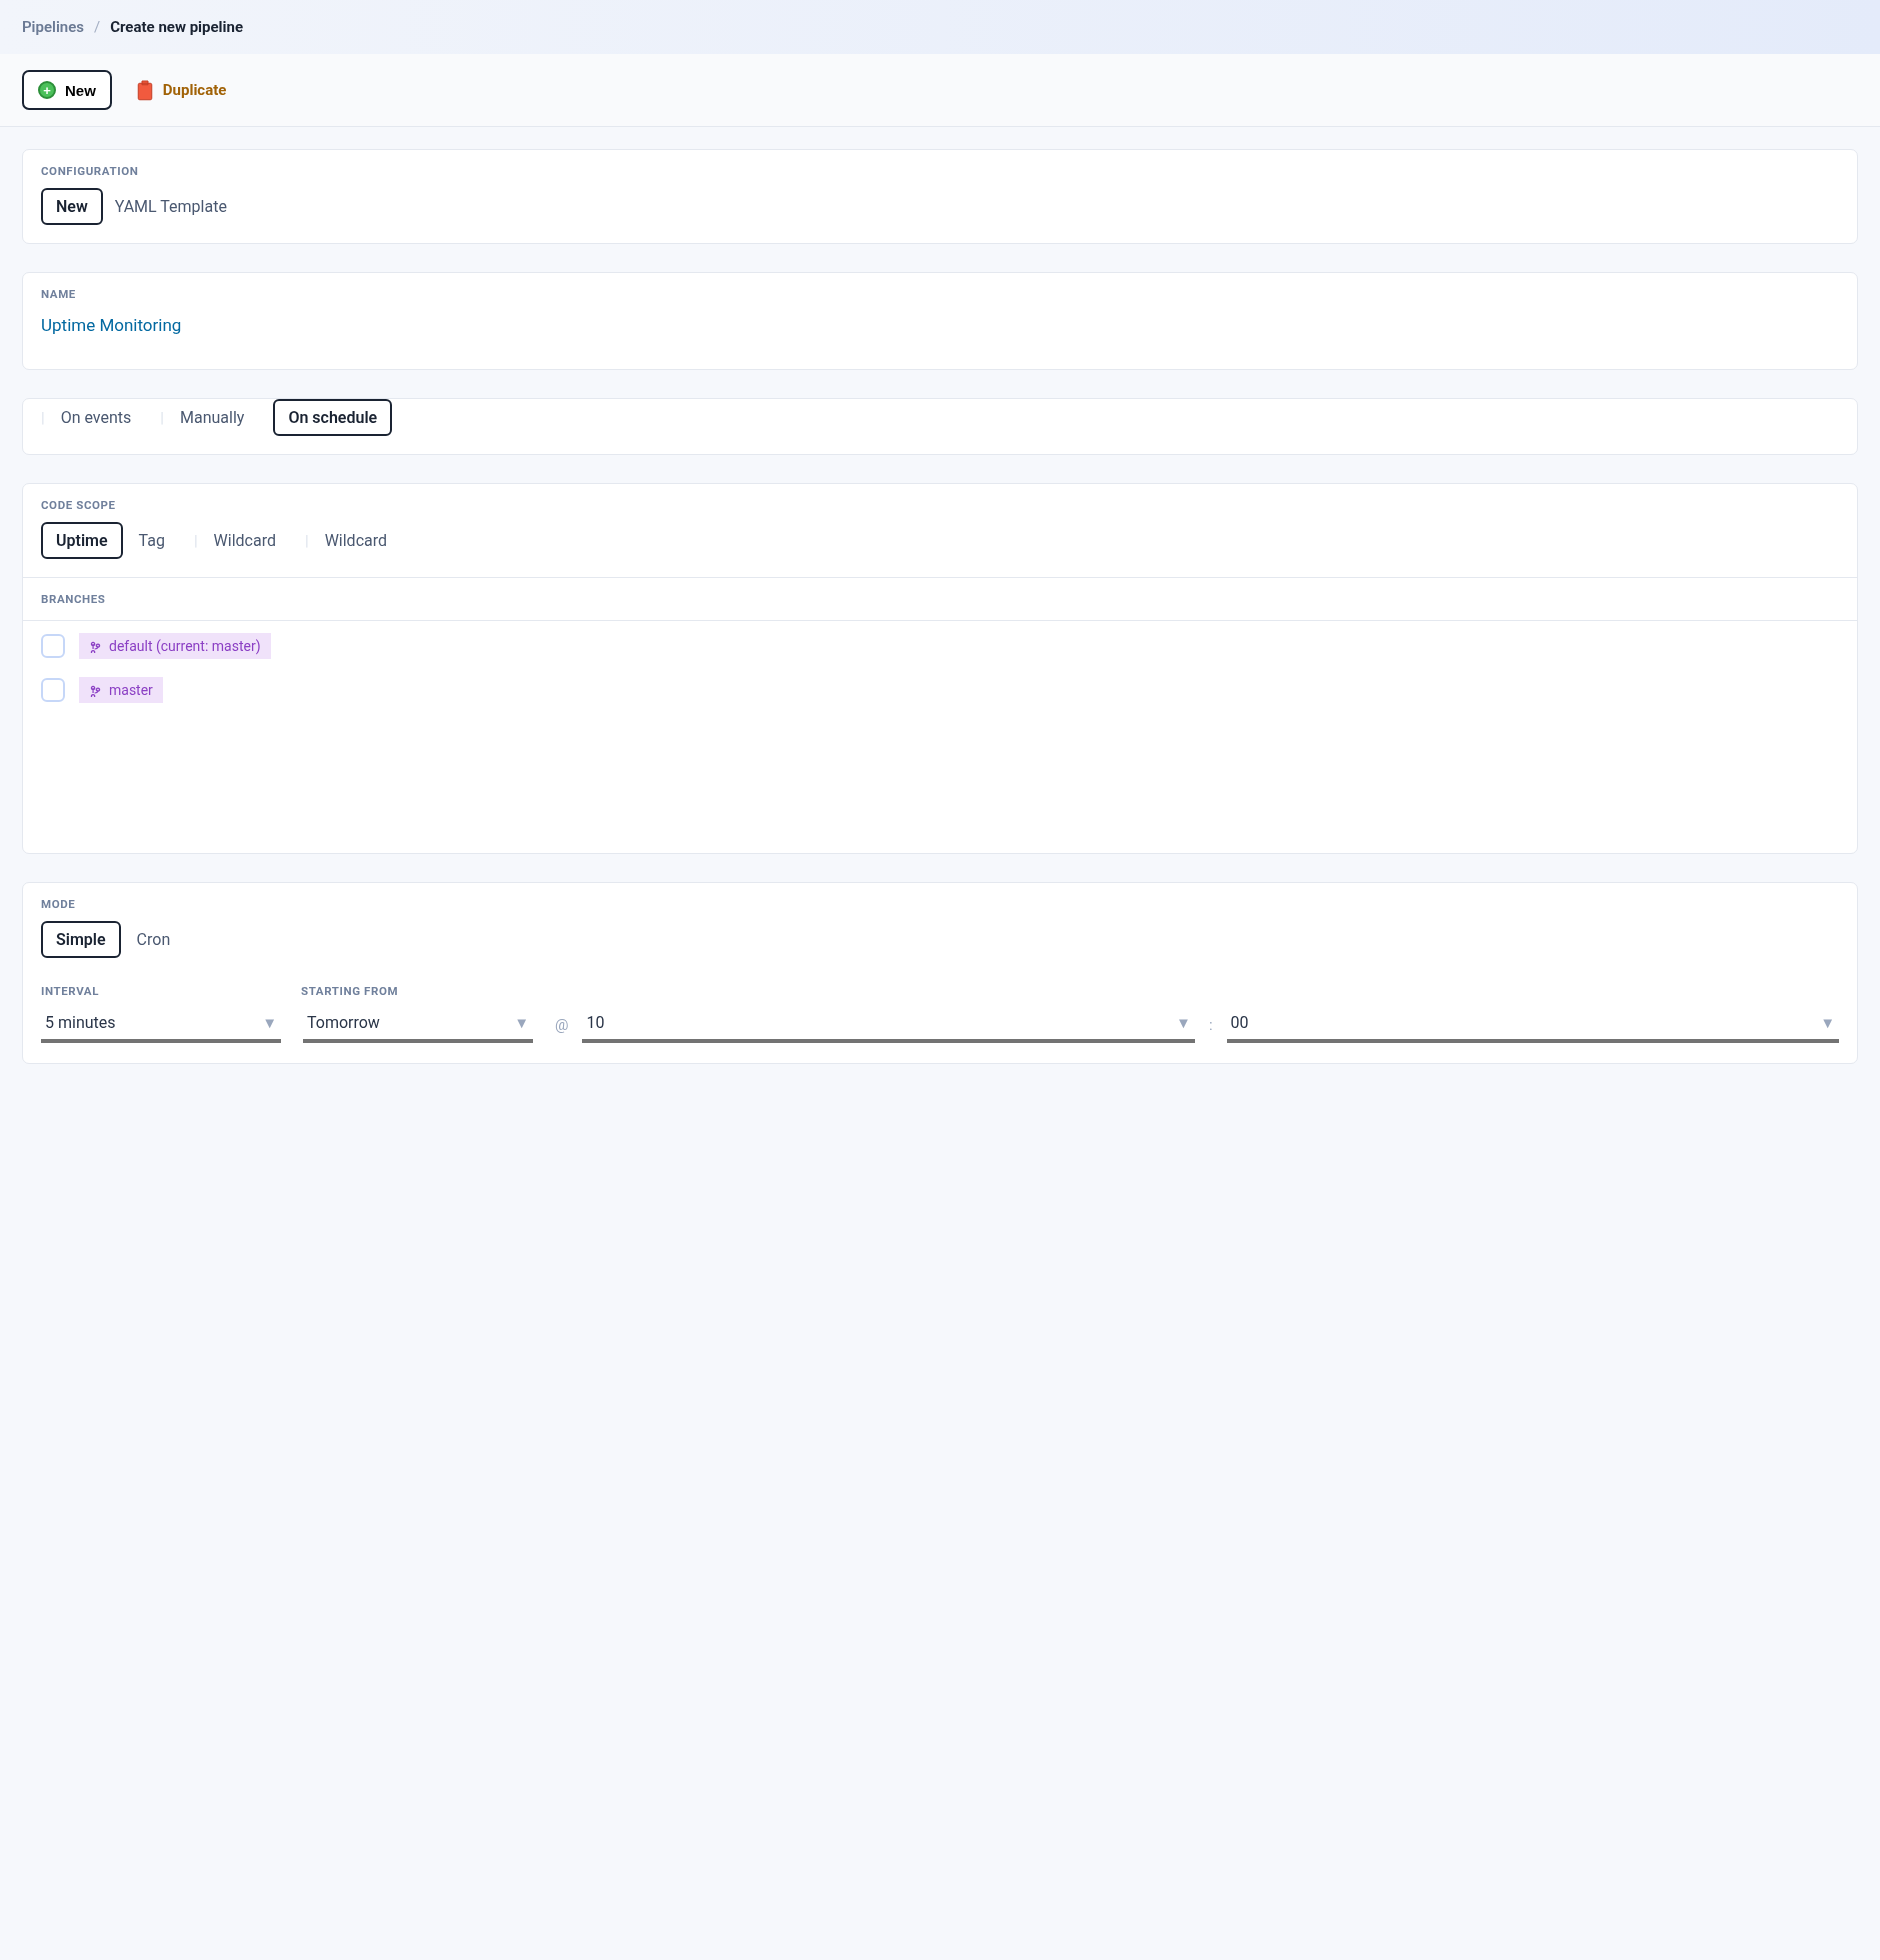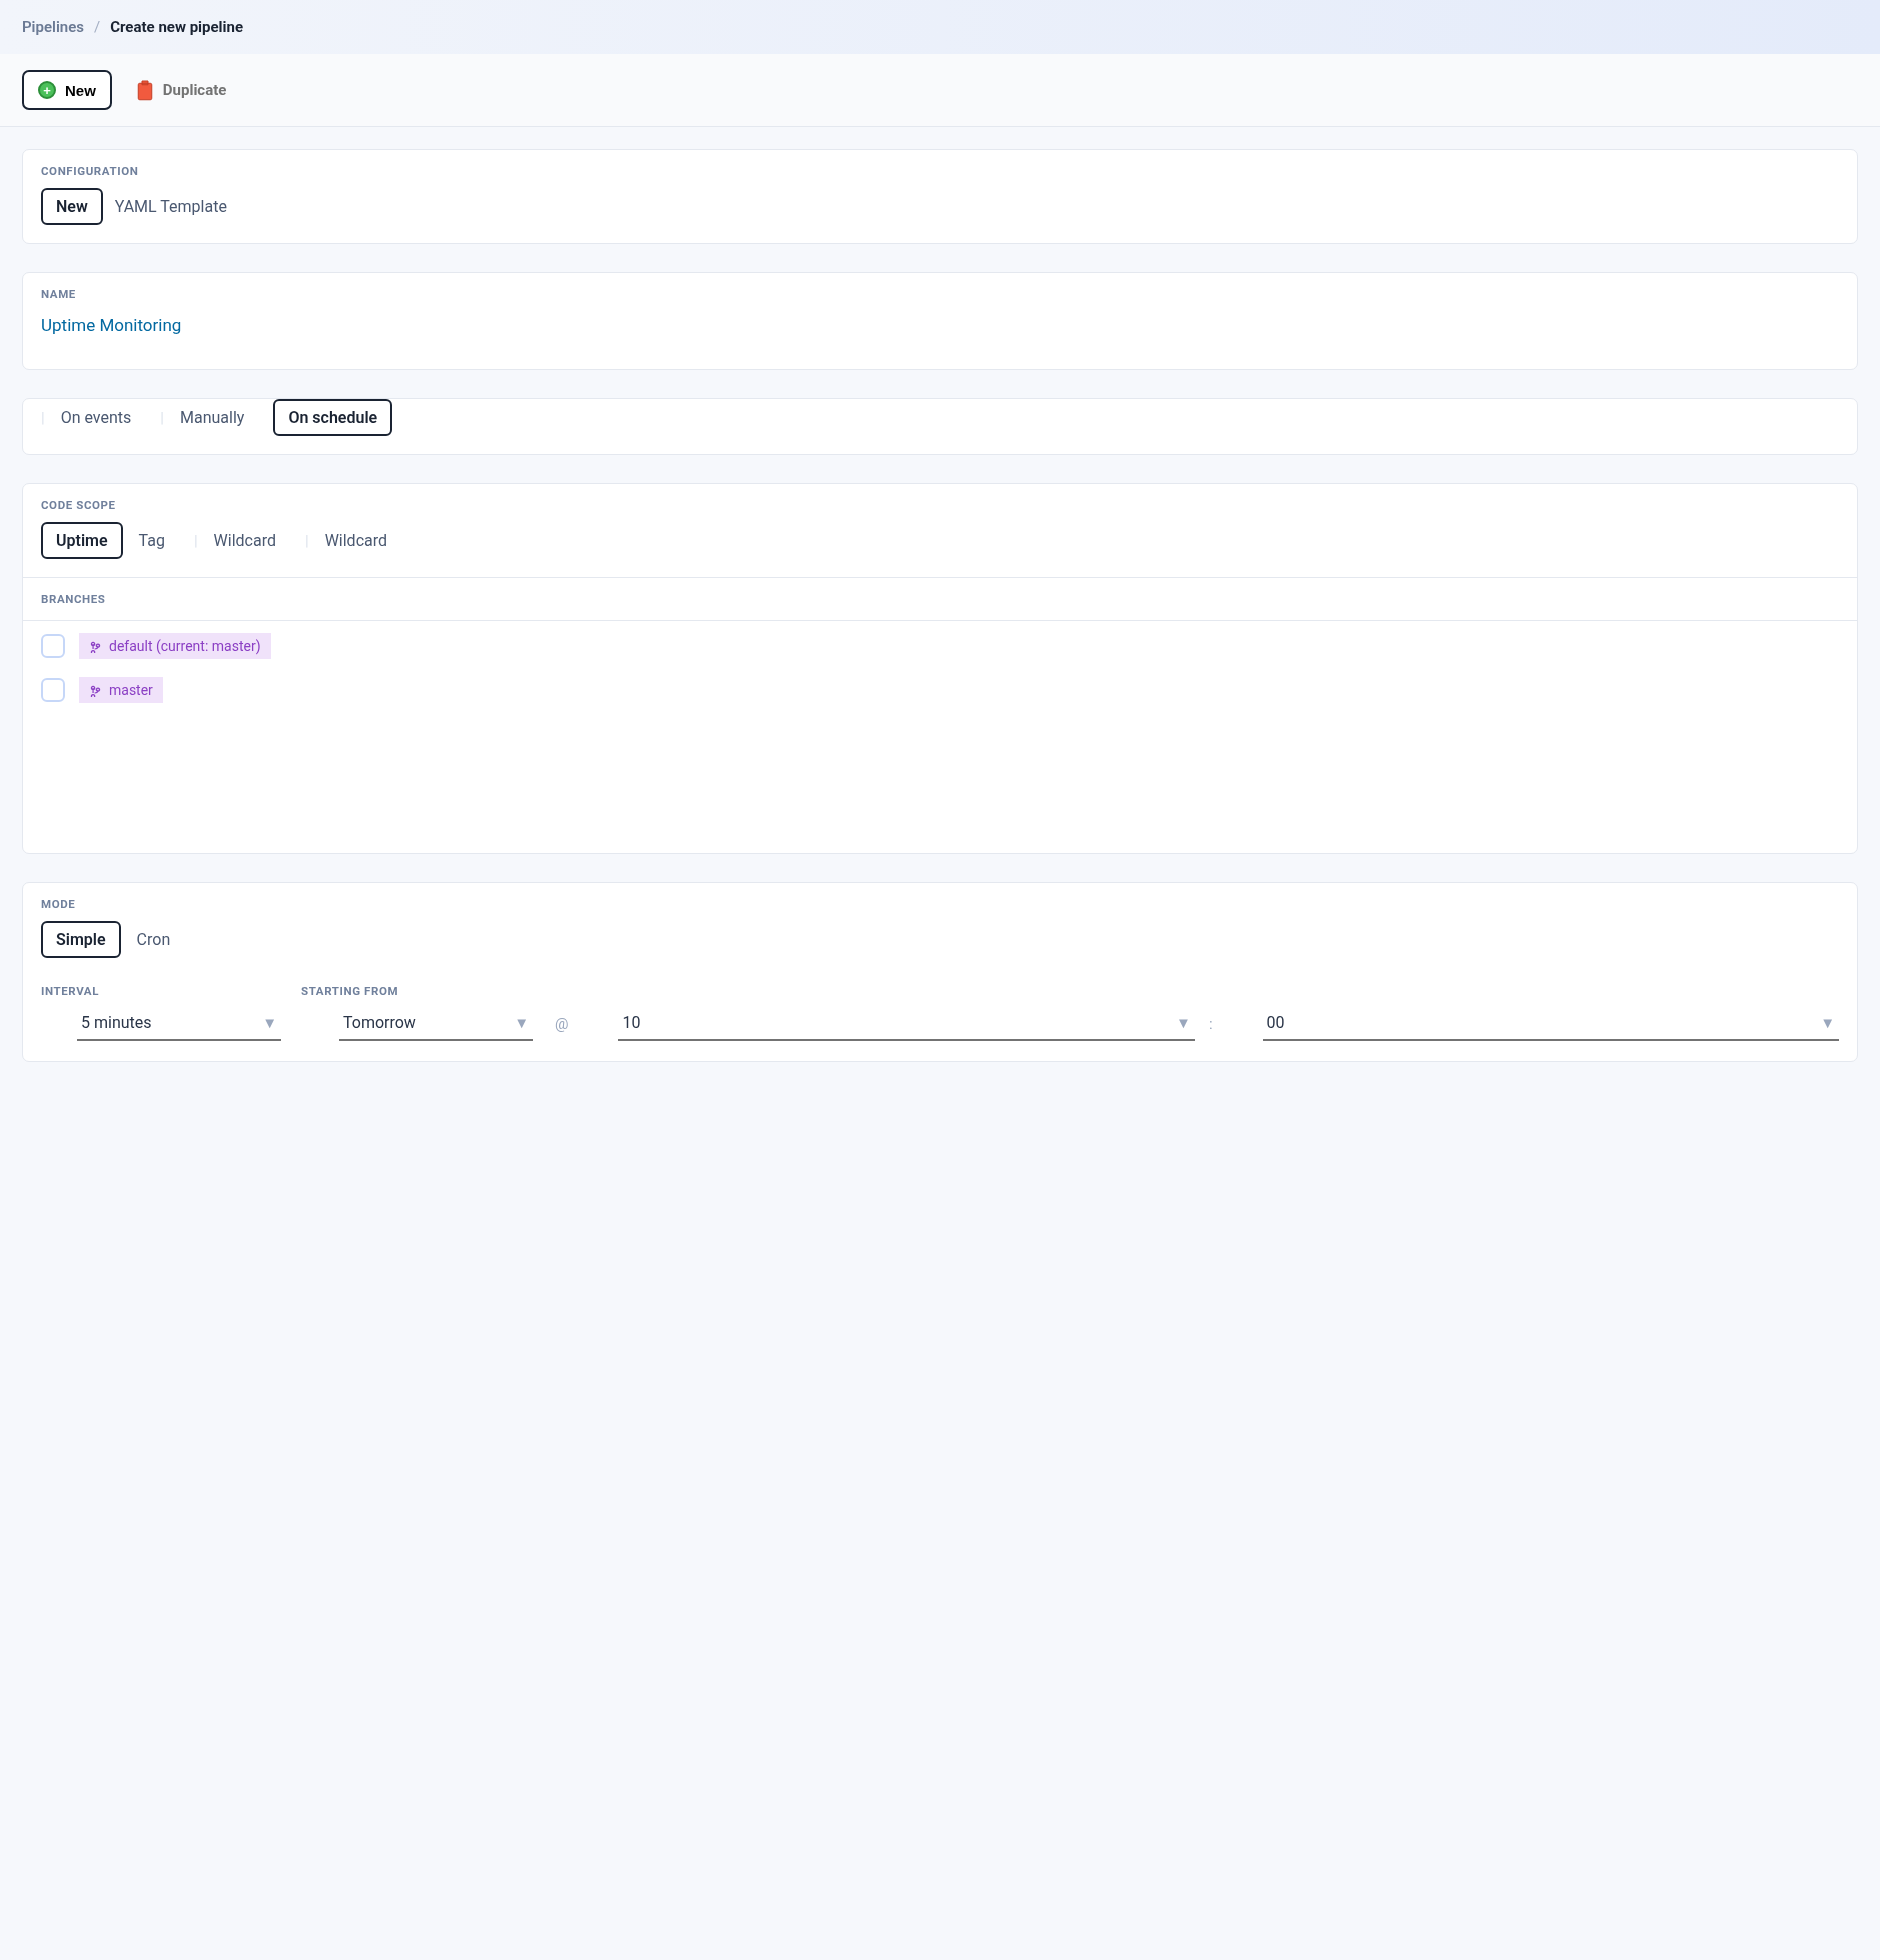--- a/index.html
+++ b/index.html
@@ -59,21 +59,21 @@
       align-items: center;
       justify-content: center;
       color: #fff;
       font-size: 13px;
       line-height: 1;
     }
     .dup-link {
       display: inline-flex;
       align-items: center;
       gap: 9px;
-      color: #737373;
+      color: #a16207;
       font-weight: 700;
       cursor: pointer;
     }
     .dup-icon {
       width: 18px; height: 22px;
     }
     
     .main {
       padding: 22px;
     }
@@ -184,23 +184,22 @@
       color: #70809c;
       font-weight: 700;
       text-transform: uppercase;
       padding: 8px 18px;
     }
     .dropdown {
       display: flex;
       align-items: flex-end;
       justify-content: space-between;
       padding: 7px 4px;
-      border-bottom: 2px solid #737373;
-      cursor: pointer;
-      margin-left: 36px;
+      border-bottom: 4px solid #737373;
+      cursor: pointer;
     }
     .dropdown-text {
       font-size: 16px;
       color: #2a3548;
     }
     .caret {
       color: #9aa7bd;
     }
     .time-row {
       display: flex;

